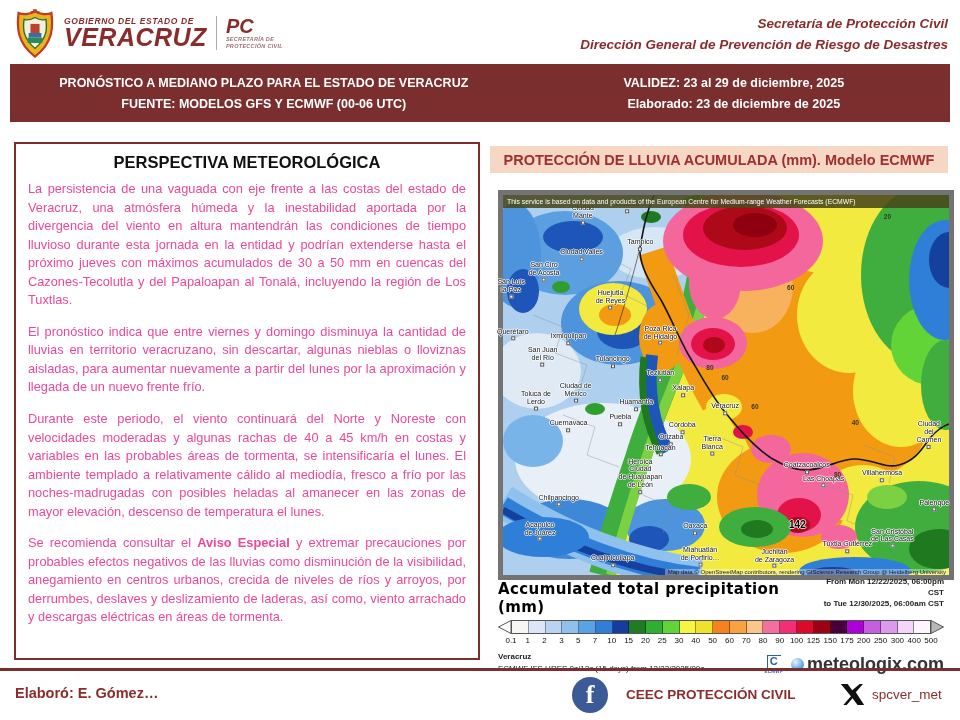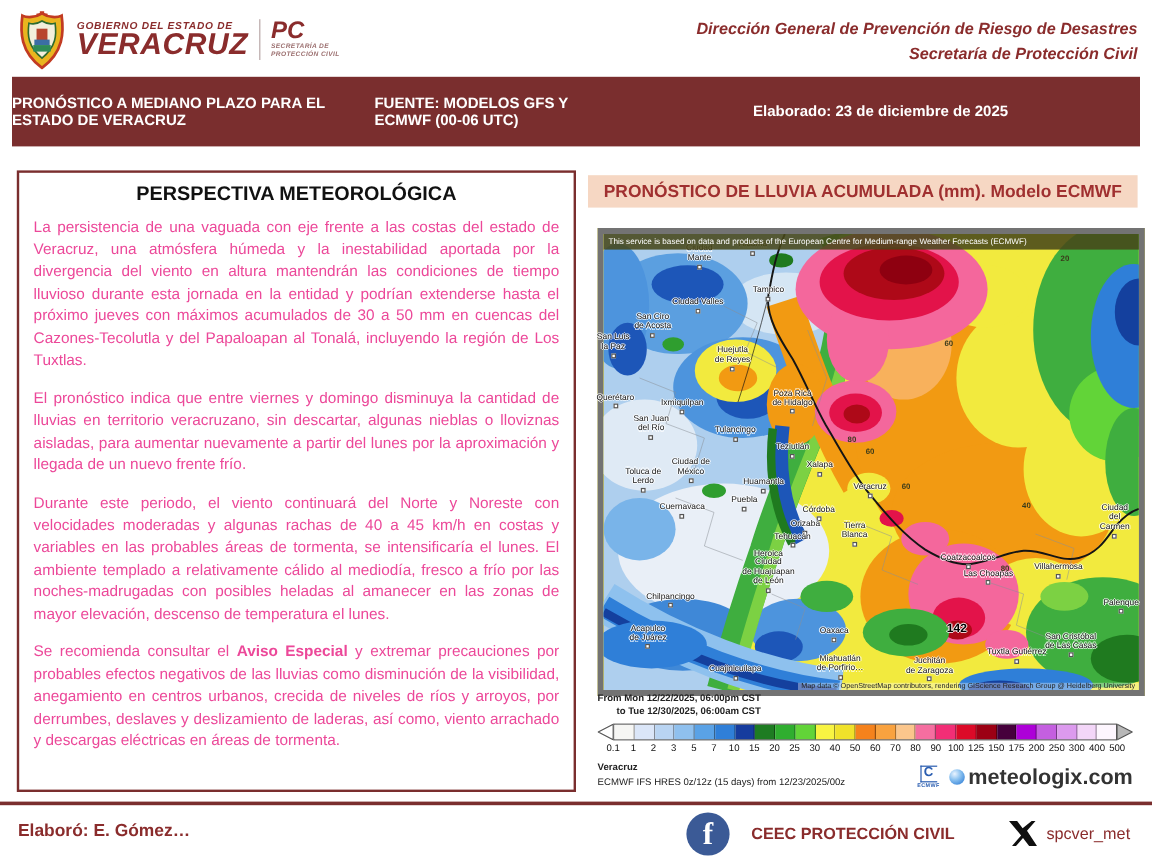--- a/index.html
+++ b/index.html
@@ -12,21 +12,21 @@
   .brand-small{font-size:8.5px;font-weight:bold;color:#8a2c2c;letter-spacing:.6px;}
   .brand-large{font-size:25px;font-weight:bold;color:#8a2c2c;letter-spacing:.5px;line-height:.95;}
   .logo-divider{width:1px;height:34px;background:#b9a7a7;}
   .pc-block{display:flex;flex-direction:column;justify-content:center;}
   .pc-big{font-size:20px;font-weight:bold;color:#8a2c2c;line-height:1;}
   .pc-sub{font-size:5.5px;color:#9c7070;font-weight:bold;letter-spacing:.3px;line-height:1.25;}
   .header-right{position:absolute;right:0;top:6px;text-align:right;color:#8a2c2c;font-weight:bold;font-size:13.5px;line-height:1.55;}
 
   
   .banner{position:absolute;top:64px;left:10px;width:940px;height:58px;background:#7a2e2e;color:#fff;display:flex;}
-  .banner-col{display:flex;justify-content:center;align-items:center;gap:7px;font-weight:bold;font-size:12.5px;}
+  .banner-col{display:flex;flex-direction:column;justify-content:center;align-items:center;gap:7px;font-weight:bold;font-size:12.5px;}
   .banner-left{flex:1.08;}
   .banner-right{flex:.92;}
 
   
   .perspective{position:absolute;top:142px;left:14px;width:466px;height:518px;border:2px solid #7a2e2e;box-sizing:border-box;padding:6px 12px 0 12px;background:#fff;}
   .persp-title{text-align:center;font-size:16.5px;font-weight:bold;color:#111;margin:3px 0 8px 0;}
   .perspective p{font-size:12.8px;color:#ec4899;text-align:justify;line-height:1.45;margin:0 0 13px 0;}
 
   
   .map-title{position:absolute;top:146px;left:490px;width:458px;height:27px;background:#f6d7c3;color:#a03030;font-weight:bold;font-size:14.5px;display:flex;align-items:center;justify-content:center;}
@@ -93,44 +93,45 @@
       <div class="brand-large">VERACRUZ</div>
     </div>
     <div class="logo-divider"></div>
     <div class="pc-block">
       <div class="pc-big">PC</div>
       <div class="pc-sub">SECRETARÍA DE</div>
       <div class="pc-sub">PROTECCIÓN CIVIL</div>
     </div>
   </div>
   <div class="header-right">
+    <div>Secretaría de Protección Civil</div>
     <div>Dirección General de Prevención de Riesgo de Desastres</div>
-    <div>Secretaría de Protección Civil</div>
   </div>
 </div>
 
 <div class="banner">
   <div class="banner-col banner-left">
     <div>PRONÓSTICO A MEDIANO PLAZO PARA EL ESTADO DE VERACRUZ</div>
     <div>FUENTE: MODELOS GFS Y ECMWF (00-06 UTC)</div>
   </div>
   <div class="banner-col banner-right">
+    <div>VALIDEZ: 23 al 29 de diciembre, 2025</div>
     <div>Elaborado: 23 de diciembre de 2025</div>
   </div>
 </div>
 
 <div class="perspective">
   <div class="persp-title">PERSPECTIVA METEOROLÓGICA</div>
   <p>La persistencia de una vaguada con eje frente a las costas del estado de Veracruz, una atmósfera húmeda y la inestabilidad aportada por la divergencia del viento en altura mantendrán las condiciones de tiempo lluvioso durante esta jornada en la entidad y podrían extenderse hasta el próximo jueves con máximos acumulados de 30 a 50 mm en cuencas del Cazones-Tecolutla y del Papaloapan al Tonalá, incluyendo la región de Los Tuxtlas.</p>
   <p>El pronóstico indica que entre viernes y domingo disminuya la cantidad de lluvias en territorio veracruzano, sin descartar, algunas nieblas o lloviznas aisladas, para aumentar nuevamente a partir del lunes por la aproximación y llegada de un nuevo frente frío.</p>
   <p>Durante este periodo, el viento continuará del Norte y Noreste con velocidades moderadas y algunas rachas de 40 a 45 km/h en costas y variables en las probables áreas de tormenta, se intensificaría el lunes. El ambiente templado a relativamente cálido al mediodía, fresco a frío por las noches-madrugadas con posibles heladas al amanecer en las zonas de mayor elevación, descenso de temperatura el lunes.</p>
   <p><span>Se recomienda consultar el </span><b>Aviso Especial</b><span> y extremar precauciones por probables efectos negativos de las lluvias como disminución de la visibilidad, anegamiento en centros urbanos, crecida de niveles de ríos y arroyos, por derrumbes, deslaves y deslizamiento de laderas, así como, viento arrachado y descargas eléctricas en áreas de tormenta.</span></p>
 </div>
 
-<div class="map-title">PRONÓSTICO DE LLUVIA ACUMULADA (mm). Modelo ECMWF</div>
+<div class="map-title">PROTECCIÓN DE LLUVIA ACUMULADA (mm). Modelo ECMWF</div>
 
 <div class="map-wrap">
   <svg class="basemap" viewBox="0 0 446 380" preserveAspectRatio="none">
     <rect width="446" height="380" fill="#f2ea3e"></rect>
     <path d="M0,0 H196 C210,46 201,96 183,142 C169,182 152,216 140,256 C128,296 114,336 102,380 H0 Z" fill="#aecfee"></path>
     <ellipse cx="100" cy="264" rx="88" ry="56" fill="#e9eff7"></ellipse>
     <ellipse cx="34" cy="176" rx="44" ry="38" fill="#dfeaf5"></ellipse>
     <ellipse cx="152" cy="58" rx="46" ry="26" fill="#d5e6f4"></ellipse>
     <ellipse cx="62" cy="58" rx="58" ry="42" fill="#5b9fe0"></ellipse>
     <ellipse cx="116" cy="128" rx="58" ry="42" fill="#4d94dd"></ellipse>
@@ -272,20 +273,21 @@
       <div class="contour" style="left: 49.8%; top: 47.9%;">60</div>
       <div class="contour" style="left: 56.5%; top: 55.6%;">60</div>
       <div class="contour" style="left: 79%; top: 59.8%;">40</div>
       <div class="contour" style="left: 75%; top: 73.3%;">80</div>
     </div>
   <div class="map-attrib">Map data © OpenStreetMap contributors, rendering GIScience Research Group @ Heidelberg University</div>
 </div>
 
 <div class="legend">
   <div class="legend-head">
+    <div class="legend-title">Accumulated total precipitation (mm)</div>
     <div class="legend-period">
       <div>From Mon 12/22/2025, 06:00pm CST</div>
       <div>to Tue 12/30/2025, 06:00am CST</div>
     </div>
   </div>
   <div class="colorbar">
     <svg class="cb-arrow left" viewBox="0 0 13 14">
         <polygon points="13,0.5 0.5,7 13,13.5" fill="#ffffff" stroke="#555" stroke-width="1"></polygon>
       </svg>
     <div class="cb-cells">

